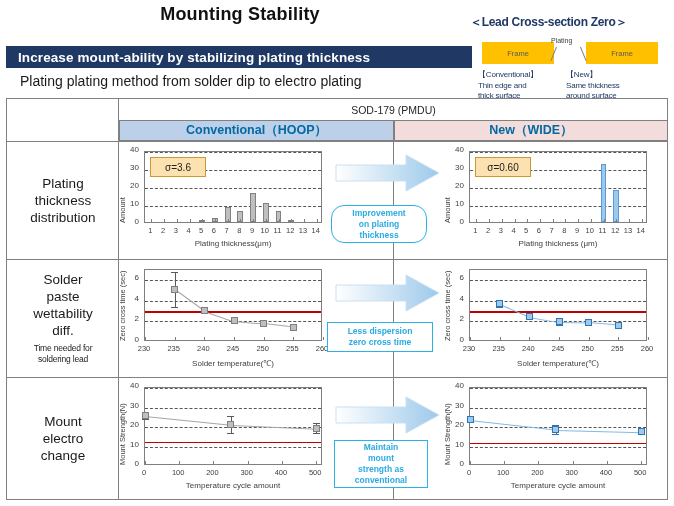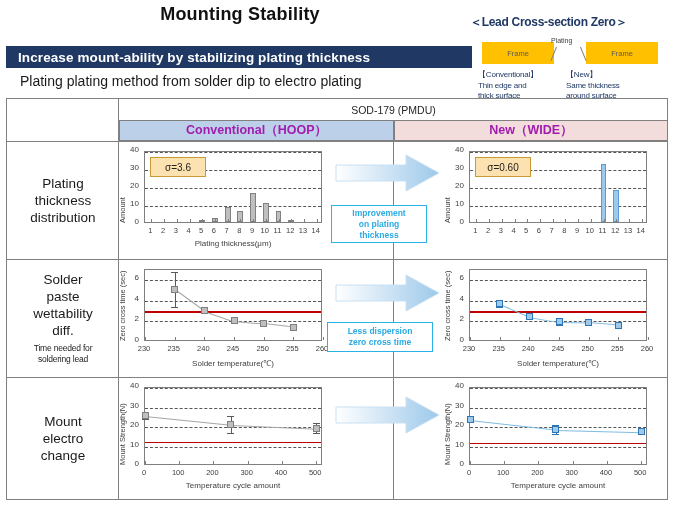--- a/index.html
+++ b/index.html
@@ -53,21 +53,21 @@
   .hline{position:absolute;background:#808080;height:1px;}
 
   .sod-cell{
     position:absolute;left:112px;top:0px;width:549px;height:21px;
     display:flex;align-items:center;justify-content:center;
     font-size:10.5px;color:#262626;
   }
   .col-head{
     position:absolute;top:21px;height:21px;
     display:flex;align-items:center;justify-content:center;
-    font-size:12.5px;font-weight:bold;color:#a21caf;box-sizing:border-box;
+    font-size:12.5px;font-weight:bold;color:#0369a1;box-sizing:border-box;
   }
   .col-head.conv{left:112px;width:275px;background:#BDD0E9;border:1px solid #808080;}
   .col-head.nw{left:387px;width:274px;background:#F3DDDC;border:1px solid #808080;}
 
   .rowlabel{
     position:absolute;left:0;width:112px;
     display:flex;flex-direction:column;align-items:center;justify-content:center;
     text-align:center;color:#1a1a1a;
   }
   .rowlabel .big{font-size:13.5px;line-height:17px;}
@@ -173,41 +173,50 @@
 
   <svg class="arrow" style="left:334px;top:152px;" width="108" height="42" viewBox="0 0 108 42">
     <defs>
       <linearGradient id="ag1" x1="0" y1="0" x2="1" y2="0">
         <stop offset="0%" stop-color="#FFFFFF"></stop>
           <stop offset="100%" stop-color="#9DC9EA"></stop>
       </linearGradient>
     </defs>
     <path d="M2,13 L72,13 L72,3 L105,21 L72,39 L72,29 L2,29 Z" fill="url(#ag1)" stroke="#C9E0F2" stroke-width="1"></path>
   </svg>
-  <div class="callout" style="left:331px;top:205px;width:96px;height:38px;">
+  <div class="callout" style="left:331px;top:205px;width:96px;height:38px;border-radius:13px;">
     <div>
       <div>Improvement</div>
       <div>on plating</div>
       <div>thickness</div>
     </div>
   </div>
 
   <svg class="arrow" style="left:334px;top:272px;" width="108" height="42" viewBox="0 0 108 42">
     <path d="M2,13 L72,13 L72,3 L105,21 L72,39 L72,29 L2,29 Z" fill="url(#ag1)" stroke="#C9E0F2" stroke-width="1"></path>
   </svg>
   <div class="callout" style="left:327px;top:322px;width:106px;height:30px;">
     <div>
       <div>Less dispersion</div>
       <div>zero cross time</div>
     </div>
   </div>
 
   <svg class="arrow" style="left:334px;top:394px;" width="108" height="42" viewBox="0 0 108 42">
     <path d="M2,13 L72,13 L72,3 L105,21 L72,39 L72,29 L2,29 Z" fill="url(#ag1)" stroke="#C9E0F2" stroke-width="1"></path>
   </svg>
+  <div class="callout" style="left:334px;top:440px;width:94px;height:48px;">
+    <div>
+      <div>Maintain</div>
+      <div>mount</div>
+      <div>strength as</div>
+      <div>conventional</div>
+    </div>
+
+  </div>
 
   <div class="chart" id="c0" style="left:112px;top:145px;width:218px;height:112px;">
       <div class="plot" style="left:32px;top:6px;width:178px;height:72px;">
         <div class="grid" style="top:54px;"></div>
         <div class="grid" style="top:36px;"></div>
         <div class="grid" style="top:18px;"></div>
         <div class="grid" style="top:0px;"></div>
         <div class="tickmark" style="left:6.357142857142857px;bottom:0px;"></div>
         <div class="tickmark" style="left:19.07142857142857px;bottom:0px;"></div>
         <div class="tickmark" style="left:31.785714285714285px;bottom:0px;"></div>
@@ -290,20 +299,21 @@
       <div class="xtick" style="left:82.21428571428572px;top:81px;width:14px;">5</div>
       <div class="xtick" style="left:94.92857142857143px;top:81px;width:14px;">6</div>
       <div class="xtick" style="left:107.64285714285714px;top:81px;width:14px;">7</div>
       <div class="xtick" style="left:120.35714285714286px;top:81px;width:14px;">8</div>
       <div class="xtick" style="left:133.07142857142858px;top:81px;width:14px;">9</div>
       <div class="xtick" style="left:145.78571428571428px;top:81px;width:14px;">10</div>
       <div class="xtick" style="left:158.5px;top:81px;width:14px;">11</div>
       <div class="xtick" style="left:171.21428571428572px;top:81px;width:14px;">12</div>
       <div class="xtick" style="left:183.92857142857142px;top:81px;width:14px;">13</div>
       <div class="xtick" style="left:196.64285714285714px;top:81px;width:14px;">14</div>
+      <div class="xlab" style="left:32px;top:94px;width:178px;">Plating thickness (μm)</div>
       <div class="sigma" style="left:38px;top:12px;width:54px;height:18px;">σ=0.60</div>
     </div>
   <div class="chart" id="c2" style="left:112px;top:263px;width:218px;height:112px;">
       <div class="plot" style="left:32px;top:6px;width:178px;height:72px;">
         <div class="grid" style="top:51.42857142857143px;"></div>
         <div class="grid" style="top:30.85714285714286px;"></div>
         <div class="grid" style="top:10.285714285714292px;"></div>
         <div class="redline" style="top:41.142857142857146px;"></div>
         <div class="tickmark" style="left:0px;bottom:0px;"></div>
         <div class="tickmark" style="left:29.666666666666664px;bottom:0px;"></div>

